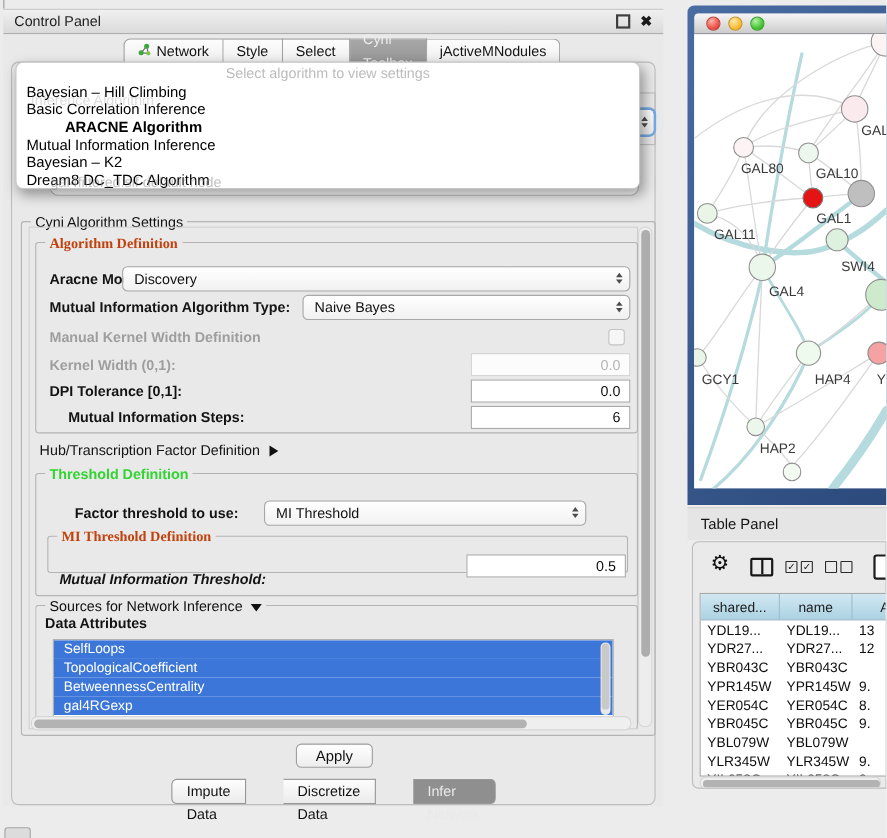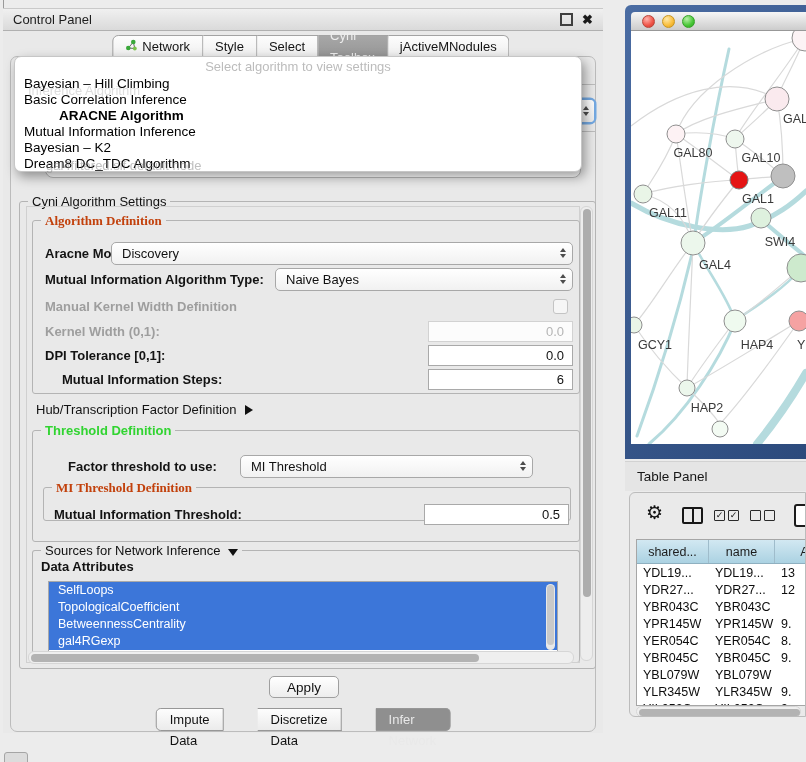--- a/index.html
+++ b/index.html
@@ -212,21 +212,21 @@
           <div class="combo" style="left:207px;top:24px;width:293px;">
             <span>MI Threshold</span>
             <span class="arrows">
                 <span class="tri-up"></span>
                 <span class="tri-dn"></span>
               </span>
           </div>
 
           <div class="grp" style="left:10px;top:56px;width:528px;height:34px;">
             <span class="g-title blue-t">MI Threshold Definition</span>
-            <span class="lbl" style="left:10px;top:19px;">Mutual Information Threshold:</span>
+            <span class="lbl" style="left:10px;top:31px;font-style:italic;">Mutual Information Threshold:</span>
             <div class="field" style="left:380px;top:16px;width:145px;">0.5</div>
           </div>
         </div>
 
         <div class="grp" style="left:12px;top:348px;width:548px;height:112px;border-bottom:none;">
           <span class="g-title"><span>Sources for Network Inference</span><span class="tri-down-s"></span></span>
           <span class="lbl" style="left:8px;top:8px;">Data Attributes</span>
           <div class="attr-list" style="left:15px;top:30px;width:510px;height:74px;">
             <div class="attr-item">SelfLoops</div>
             <div class="attr-item">TopologicalCoefficient</div>

